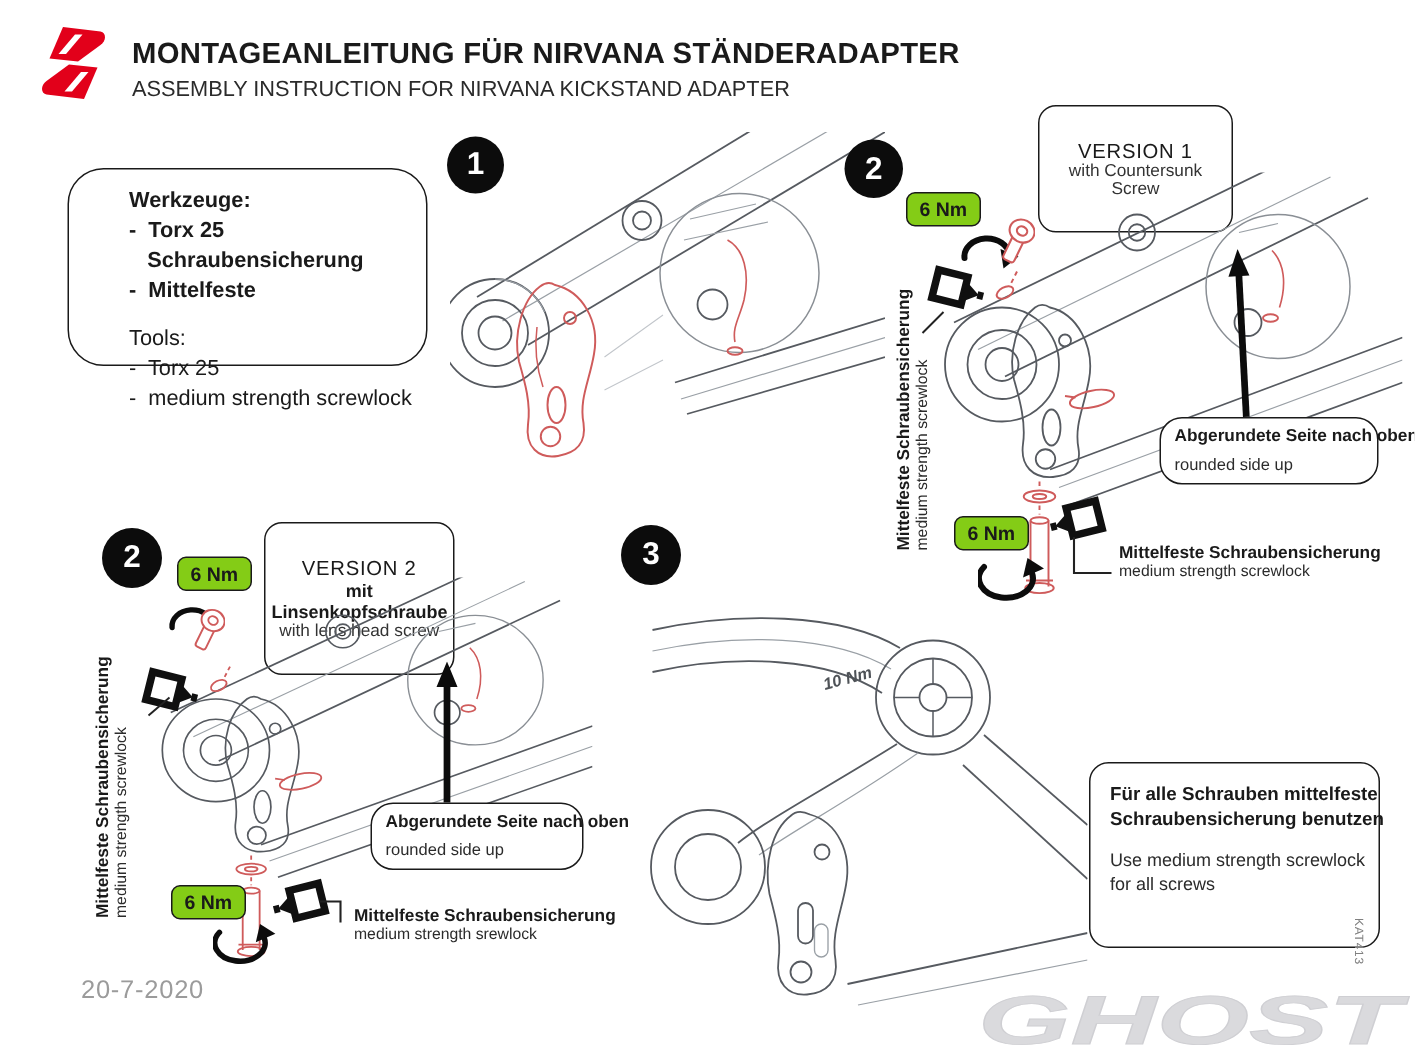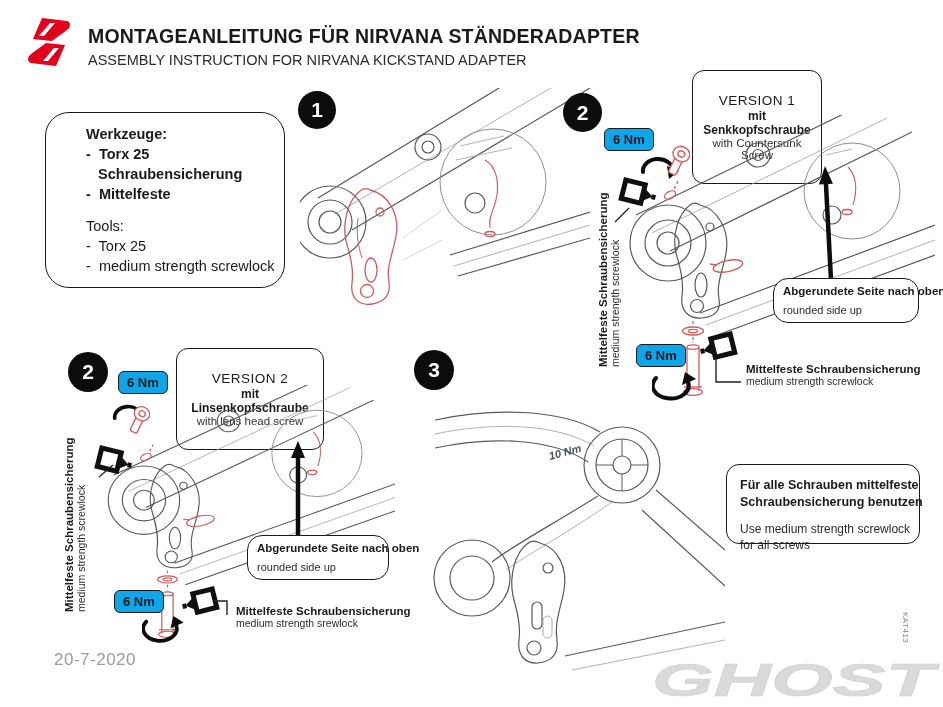--- a/index.html
+++ b/index.html
@@ -12,21 +12,21 @@
   
   .rbox{border:1.4px solid #1a1a1a;border-radius:10px;background:#fff;box-sizing:border-box;}
   .tools-box{border-radius:24px;padding:11px 14px;}
   .tbox-line{white-space:pre;font-size:14.5px;line-height:20px;}
   .tbox-bold{font-weight:bold;}
   .tbox-gap{height:12px;}
   .vbox{text-align:center;padding:22px 4px;border-radius:12px;}
   .vbox .v-t{font-size:13.5px;letter-spacing:.5px;}
   .vbox .v-de{font-size:12px;font-weight:bold;margin-top:1px;}
   .vbox .v-en{font-size:11.5px;color:#333;}
-  .nmbox{border:1.5px solid #1a1a1a;border-radius:6px;background:#0ea5e9;font-weight:bold;
+  .nmbox{border:1.5px solid #1a1a1a;border-radius:6px;background:#84cc16;font-weight:bold;
          font-size:13px;padding:3px 8px;white-space:nowrap;}
   .notebox{padding:6px 9px;border-radius:15px;}
   .notebox .n-de{font-size:11.5px;font-weight:bold;white-space:nowrap;}
   .notebox .n-en{font-size:11px;margin-top:7px;color:#2b2b2b;}
   .bigbox{padding:12px 13px;border-radius:13px;}
   .bigbox .b-de{font-size:12.5px;font-weight:bold;line-height:17px;white-space:nowrap;}
   .bigbox .b-en{font-size:12px;line-height:16px;margin-top:10px;color:#2b2b2b;white-space:nowrap;}
   
   .badge{width:38px;height:38px;border-radius:50%;background:#0c0c0c;color:#fff;
          font-size:21px;font-weight:bold;display:flex;align-items:center;justify-content:center;}
@@ -45,21 +45,21 @@
 
   <svg class="abs" style="left:26px;top:17px;" width="46" height="50" viewBox="0 0 46 50">
     <path fill="#e2001a" d="M16 1 L41 4 C45 5 45 10 41 13 L26 24 L7 22 C10 15 13 8 16 1 Z"></path>
     <path fill="#e2001a" d="M30 49 L5 46 C1 45 1 40 5 37 L20 26 L39 28 C36 35 33 42 30 49 Z"></path>
     <path fill="#fff" d="M24 6 L29 6 L18 19 L13 19 Z"></path>
     <path fill="#fff" d="M22 44 L17 44 L28 31 L33 31 Z"></path>
   </svg>
   <div class="abs subtitle" style="left:88px;top:52px;">ASSEMBLY INSTRUCTION FOR NIRVANA KICKSTAND ADAPTER</div>
   <div class="abs title" style="left:88px;top:25px;">MONTAGEANLEITUNG FÜR NIRVANA STÄNDERADAPTER</div>
 
-  <div class="abs rbox tools-box" style="left:45px;top:112px;width:240px;height:176px;padding-left:40px;">
+  <div class="abs rbox tools-box" style="left:45px;top:112px;width:240px;height:132px;padding-left:40px;">
     <div class="tbox-line tbox-bold">Werkzeuge:</div>
     <div class="tbox-line tbox-bold">-  Torx 25</div>
     <div class="tbox-line tbox-bold">   Schraubensicherung</div>
     <div class="tbox-line tbox-bold">-  Mittelfeste</div>
     <div class="tbox-gap"></div>
     <div class="tbox-line">Tools:</div>
     <div class="tbox-line">-  Torx 25</div>
     <div class="tbox-line">-  medium strength screwlock</div>
   </div>
 
@@ -90,21 +90,20 @@
       <circle cx="80" cy="124" r="4"></circle>
       <path d="M58 130 C56 145 58 158 62 170" stroke-width="1"></path>
       <path d="M185 72 C196 78 200 94 196 112 C193 124 188 130 190 140" stroke-width="1.1"></path>
       <ellipse cx="190" cy="146" rx="5" ry="2.5"></ellipse>
     </g>
   </svg>
 
   <div class="abs badge" style="left:563px;top:93px;width:39px;height:39px;">2</div>
   <div class="abs rbox vbox" style="left:692px;top:70px;width:130px;">
     <div class="v-t">VERSION 1</div>
-    <div class="v-de">mit Senkkopfschraube</div>
     <div class="v-en">with Countersunk Screw</div>
   </div>
 
   <svg class="abs" style="left:600px;top:115px;" width="335" height="300" viewBox="0 0 335 300">
     <g stroke="#565a60" fill="none" stroke-width="1.2">
       <path d="M36 100 L262 -10"></path>
       <path d="M70 136 L312 17"></path>
       <path d="M52 118 L287 3" stroke="#9aa0a6" stroke-width="0.8"></path>
       <circle cx="158" cy="40" r="12"></circle>
         <circle cx="158" cy="40" r="5.5"></circle>
@@ -191,21 +190,21 @@
   <svg class="abs" style="left:711px;top:356px;" width="32" height="30">
     <polyline points="5,2 5,26 30,26" fill="none" stroke="#222" stroke-width="1.4"></polyline>
   </svg>
   <div class="abs hlabel" style="left:746px;top:363px;">
     <div class="l-de">Mittelfeste Schraubensicherung</div>
     <div class="l-en">medium strength screwlock</div>
   </div>
 
   <div class="abs badge" style="left:68px;top:352px;width:40px;height:40px;">2</div>
   <div class="abs nmbox" style="left:118px;top:371px;">6 Nm</div>
-  <div class="abs rbox vbox" style="left:176px;top:348px;width:148px;">
+  <div class="abs rbox vbox" style="left:176px;top:348px;width:127px;">
     <div class="v-t">VERSION 2</div>
     <div class="v-de">mit Linsenkopfschraube</div>
     <div class="v-en">with lens head screw</div>
   </div>
 
   <svg class="abs" style="left:80px;top:385px;" width="315" height="270" viewBox="0 0 335 300" preserveAspectRatio="none">
     <g stroke="#565a60" fill="none" stroke-width="1.2">
       <path d="M36 100 L262 -10"></path>
       <path d="M70 136 L312 17"></path>
       <path d="M52 118 L287 3" stroke="#9aa0a6" stroke-width="0.8"></path>
@@ -318,21 +317,21 @@
         <path d="M142 292 L295 262" stroke="#9aa0a6" stroke-width="0.8"></path>
       <path d="M110 165 C128 170 138 190 134 212 C131 230 124 244 127 262 C129 276 121 284 108 285 C95 286 87 277 89 262 C91 248 87 233 83 218 C79 198 85 175 97 166 C101 162 106 163 110 165 Z"></path>
       <rect x="102" y="224" width="10" height="27" rx="5"></rect>
       <rect x="113" y="238" width="9" height="22" rx="4.5" stroke="#9aa0a6" stroke-width="0.9"></rect>
       <circle cx="104" cy="270" r="7"></circle>
       <circle cx="118" cy="190" r="5"></circle>
     </g>
     <text x="120" y="82" transform="rotate(-15 120 82)" font-size="11" font-style="italic" font-weight="bold" fill="#4e5257" font-family="Liberation Sans, sans-serif">10 Nm</text>
   </svg>
 
-  <div class="abs rbox bigbox" style="left:726px;top:464px;width:194px;height:80px;">
+  <div class="abs rbox bigbox" style="left:726px;top:508px;width:194px;height:124px;">
     <div class="b-de">
       <div>Für alle Schrauben mittelfeste</div>
       <div>Schraubensicherung benutzen</div>
     </div>
     <div class="b-en">
       <div>Use medium strength screwlock</div>
       <div>for all screws</div>
     </div>
   </div>
 

